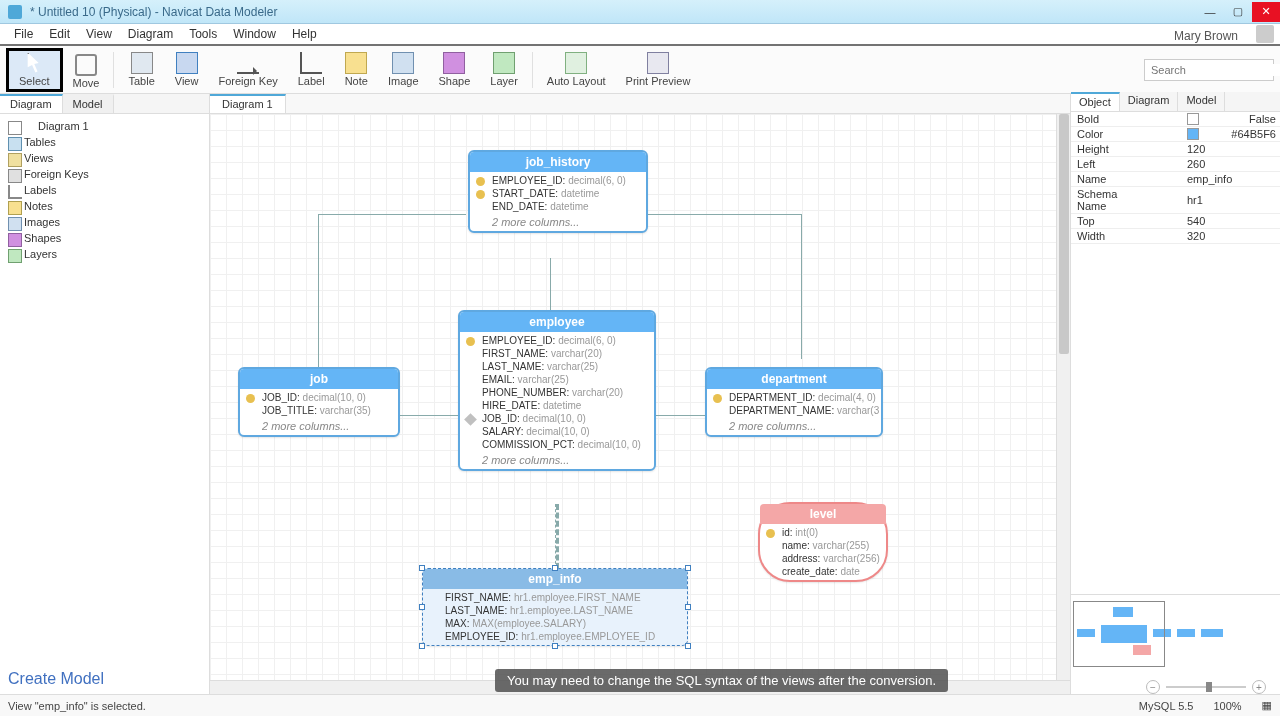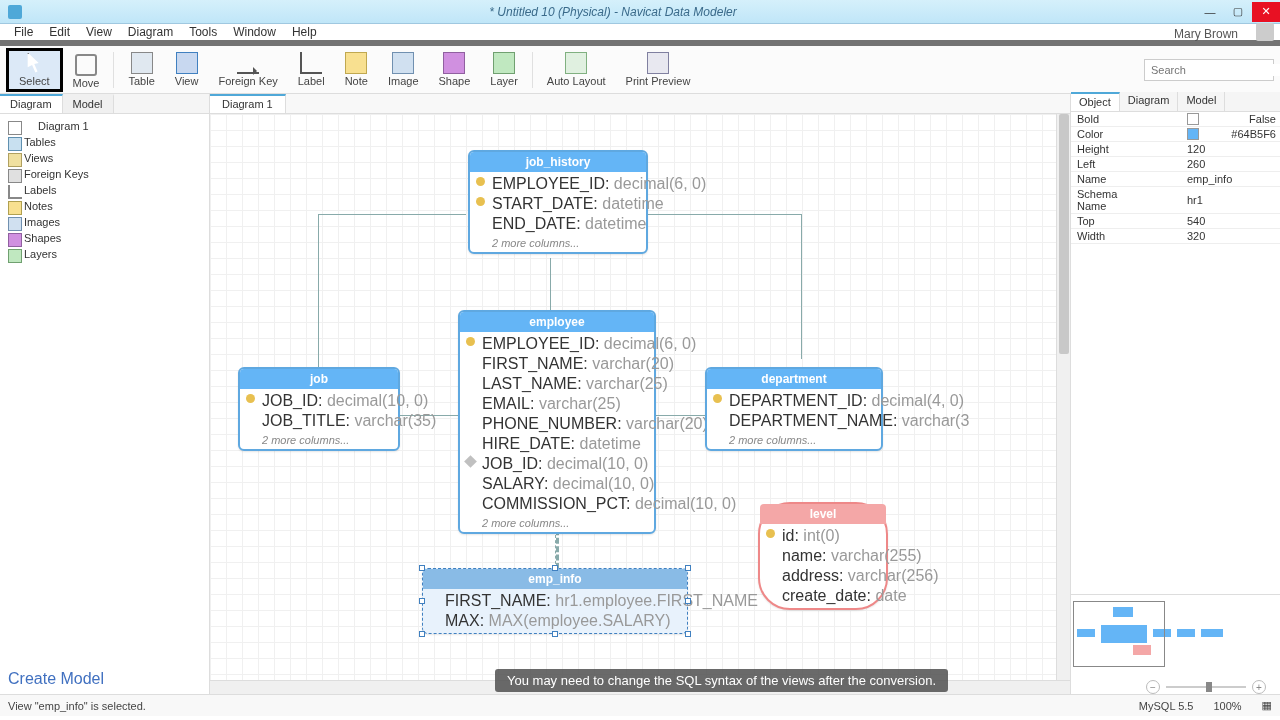--- a/index.html
+++ b/index.html
@@ -1,27 +1,27 @@
 <!DOCTYPE html>
 <html><head>
 <meta charset="utf-8">
 <style>
 * { box-sizing: border-box; margin: 0; padding: 0; font-family: "Segoe UI", Tahoma, sans-serif; }
 body { width: 1280px; height: 720px; overflow: hidden; background: #fff; font-size: 12px; color: #333; }
 
 
 .titlebar { height: 24px; background: linear-gradient(#d5f0fb, #c0e6f8); display: flex; align-items: center; padding-left: 8px; border-bottom: 1px solid #a0c8e0; }
 .titlebar .ticon { width: 14px; height: 14px; background: #4fa8d8; border-radius: 2px; margin-right: 8px; }
-.titlebar .title { flex: 1; text-align: center; color: #3a6a8a; font-style: italic; }
+.titlebar .title { flex: 1; text-align: left; color: #3a6a8a; }
 .winbtns { display: flex; }
 .winbtns div { width: 28px; height: 20px; display: flex; align-items: center; justify-content: center; font-size: 11px; color: #333; }
 .winbtns .close { background: #e81123; color: #fff; }
 
 
-.menubar { height: 22px; background: #fff; display: flex; align-items: center; padding: 0 6px; border-bottom: 6px solid #737373; }
+.menubar { height: 22px; background: #fff; display: flex; align-items: center; padding: 0 6px; border-bottom: 2px solid #737373; }
 .menubar span { padding: 0 8px; cursor: default; }
 .menubar .user { margin-left: auto; display: flex; align-items: flex-end; gap: 10px; color: #555; }
 .avatar { width: 18px; height: 18px; background: #ccc; border-radius: 2px; }
 
 
 .toolbar { height: 48px; background: #fbfbfb; border-bottom: 1px solid #ddd; display: flex; align-items: center; padding: 0 6px; }
 .tool { display: flex; flex-direction: column; align-items: center; justify-content: center; padding: 2px 10px; cursor: default; height: 44px; }
 .tool.selected { background: #dce9f7; border: 3px solid #000000; }
 .tool .ticon2 { width: 22px; height: 22px; margin-bottom: 1px; }
 .tool .tlabel { font-size: 11px; color: #444; }
@@ -58,21 +58,21 @@
 .canvastabs .ct { padding: 2px 12px; font-size: 11px; border-right: 1px solid #ddd; background: #fff; border-top: 2px solid #4fa8d8; }
 .canvas { flex: 1; position: relative; background: #fff;
   background-image: linear-gradient(#f0f0f0 1px, transparent 1px), linear-gradient(90deg, #f0f0f0 1px, transparent 1px);
   background-size: 16px 16px; overflow: hidden; }
 
 
 .ertable { position: absolute; background: #fff; border: 2px solid #5fa8e0; border-radius: 6px; box-shadow: 0 1px 2px rgba(0,0,0,0.1); }
 .ertable .hdr { background: #64b5f6; color: #fff; font-weight: bold; text-align: center; padding: 3px 0; border-radius: 4px 4px 0 0; font-size: 12px; }
 .ertable.sel { border: 1px dashed #4080c0; background: #e8f2fc; }
 .ertable .rows { padding: 2px 0; }
-.ertable .row { padding: 1px 8px 1px 22px; font-size: 16px; position: relative; white-space: nowrap; }
+.ertable .row { padding: 1px 8px 1px 22px; font-size: 10px; position: relative; white-space: nowrap; }
 .ertable .row .type { color: #999; }
 .ertable .row.pk::before { content: ""; position: absolute; left: 6px; top: 3px; width: 9px; height: 9px; background: #e8c050; border-radius: 50%; }
 .ertable .row.fk::before { content: ""; position: absolute; left: 6px; top: 3px; width: 9px; height: 9px; background: #c0c0c0; transform: rotate(45deg); }
 .level .hdr { background: #f4a7a7; }
 .level { border-color: #e88; }
 .emp-info .hdr { background: #89bbe6; }
 .more { color: #888; font-style: italic; padding: 1px 8px 3px 22px; font-size: 11px; }
 
 
 .ertable.sel .handle { position: absolute; width: 6px; height: 6px; background: #fff; border: 1px solid #4080c0; }
@@ -304,21 +304,23 @@
             <div class="row"><span>name</span>: <span class="type">varchar(255)</span></div>
             <div class="row"><span>address</span>: <span class="type">varchar(256)</span></div>
             <div class="row"><span>create_date</span>: <span class="type">date</span></div>
           </div>
       </div>
 
       <div class="ertable sel emp-info" style="left:212px;top:454px;width:266px;">
         <div class="hdr">emp_info</div>
         <div class="rows" id="rows-ei">
             <div class="row"><span>FIRST_NAME</span>: <span class="type">hr1.employee.FIRST_NAME</span></div>
+            <div class="row"><span>LAST_NAME</span>: <span class="type">hr1.employee.LAST_NAME</span></div>
             <div class="row"><span>MAX</span>: <span class="type">MAX(employee.SALARY)</span></div>
+            <div class="row"><span>EMPLOYEE_ID</span>: <span class="type">hr1.employee.EMPLOYEE_ID</span></div>
           </div>
         <div class="handle h-tl"></div>
           <div class="handle h-tm"></div>
           <div class="handle h-tr"></div>
         <div class="handle h-ml"></div>
           <div class="handle h-mr"></div>
         <div class="handle h-bl"></div>
           <div class="handle h-bm"></div>
           <div class="handle h-br"></div>
       </div>

